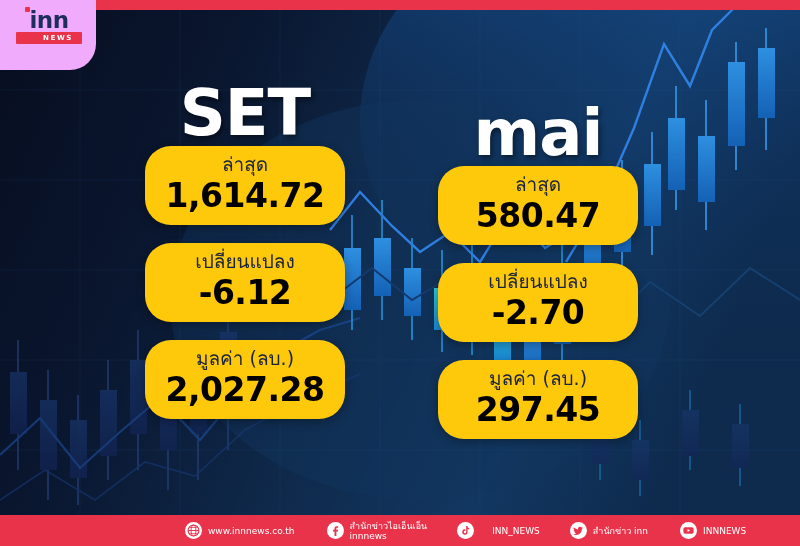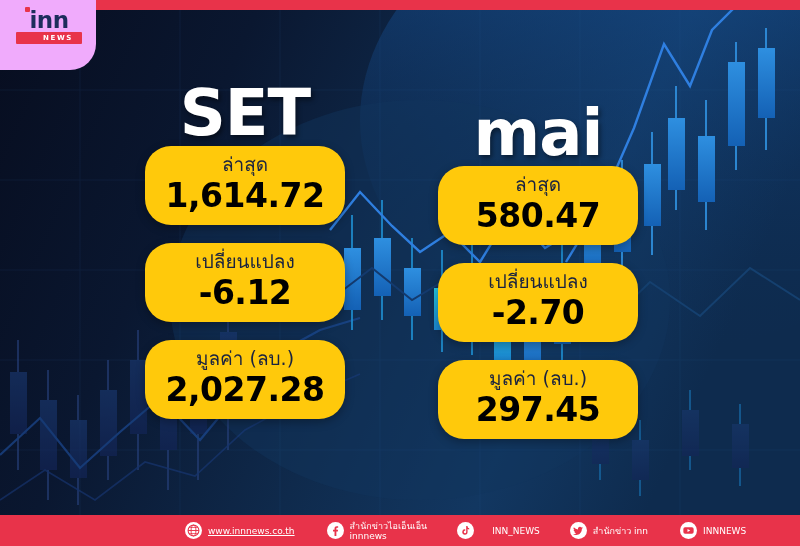--- a/index.html
+++ b/index.html
@@ -365,21 +365,21 @@
     </div>
 
     <div class="stat-card">
       <div class="stat-label">มูลค่า (ลบ.)</div>
       <div class="stat-value">297.45</div>
     </div>
   </div>
 
   <div id="footer">
 
-    <div class="social-item" style="margin-left:185px;text-decoration:underline;">
+    <div class="social-item" style="margin-left:185px;">
       <span class="social-icon">
         <svg width="13" height="13" viewBox="0 0 24 24">
           <circle cx="12" cy="12" r="10" fill="none" stroke="#e8334a" stroke-width="2"></circle>
           <ellipse cx="12" cy="12" rx="4.5" ry="10" fill="none" stroke="#e8334a" stroke-width="1.8"></ellipse>
           <line x1="2" y1="12" x2="22" y2="12" stroke="#e8334a" stroke-width="1.8"></line>
           <line x1="4" y1="6.5" x2="20" y2="6.5" stroke="#e8334a" stroke-width="1.4"></line>
           <line x1="4" y1="17.5" x2="20" y2="17.5" stroke="#e8334a" stroke-width="1.4"></line>
         </svg>
       </span>
       <span class="social-text">www.innnews.co.th</span>

